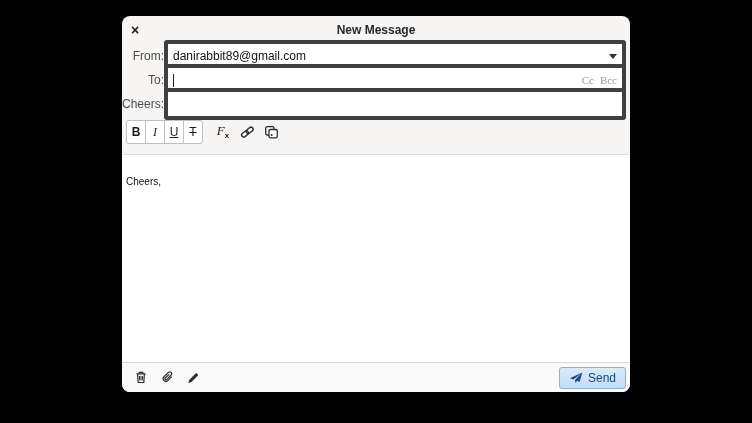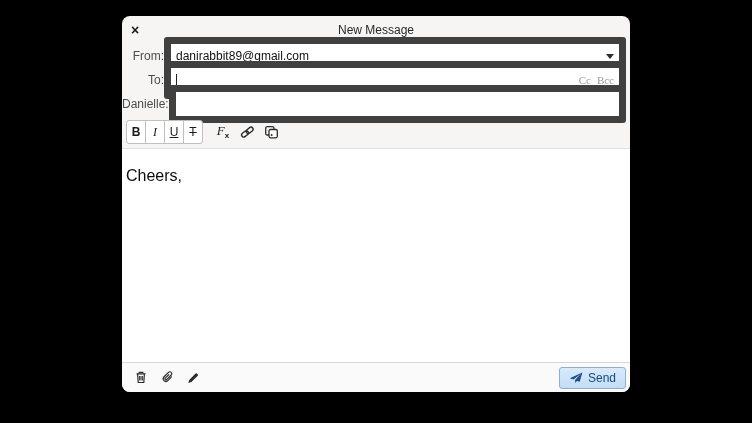--- a/index.html
+++ b/index.html
@@ -10,29 +10,29 @@
             background:#f6f5f4; border-radius:8px; overflow:hidden;
             display:flex; flex-direction:column;
             box-shadow:0 0 0 1px rgba(0,0,0,.4), 0 6px 18px rgba(0,0,0,.6); }
 
   
   .titlebar { position:relative; height:28px; flex:0 0 auto;
               display:flex; align-items:center; justify-content:center; }
   .close-btn { position:absolute; left:9px; top:50%; transform:translateY(-50%);
                font-size:14px; font-weight:700; color:#1a1a1a; line-height:1;
                cursor:default; }
-  .title { font-size:12px; font-weight:400; color:#282828; }
+  .title { font-size:12px; font-weight:700; color:#282828; }
 
   
   .rows { padding:2px 0 0 0; }
   .row { display:flex; align-items:center; height:20px; margin-bottom:4px; }
   .row-label { flex:0 0 42px; text-align:right; padding-right:0;
                font-size:12px; color:#4c4c4c; }
   .field { flex:1 1 auto; height:20px; margin-right:4px; background:#fff;
-           border:7px solid #404040; border-radius:3px;
+           border:4px solid #404040; border-radius:3px;
            display:flex; align-items:center; padding:12px 5px; font-size:12px;
            color:#111; }
   .combo { cursor:default; }
   .combo-arrow { margin-left:auto; width:0; height:0;
                  border-left:4px solid transparent; border-right:4px solid transparent;
                  border-top:5px solid #2e2e2e; }
   .caret { width:1px; height:13px; background:#222; }
   .ccbcc { margin-left:auto; font-size:11px; color:#9a9a9a; display:flex; gap:6px;font-family:Liberation Serif, serif; }
   .ccbcc span { cursor:default; }
 
@@ -51,22 +51,22 @@
   .icon-btn { width:22px; height:22px; border:none; background:transparent;
               display:flex; align-items:center; justify-content:center; cursor:default; }
   .icon-btn.first { margin-left:9px; }
   .icon-btn + .icon-btn { margin-left:2px; }
   .fx { font-size:11px; color:#222; line-height:1; }
   .fx i { font-family:"Liberation Serif","DejaVu Serif",serif; font-size:13px; }
   .fx .sub { font-size:8px; font-weight:700; vertical-align:-3px; }
 
   
   .body-area { flex:1 1 auto; background:#fff; border-top:1px solid #e1e1e1;
-               margin-top:3px; padding:19px 6px 0 4px;
-               font-size:16px; line-height:16px; color:#0d0d0d; }
+               margin-top:9px; padding:19px 6px 0 4px;
+               font-size:10px; line-height:16px; color:#0d0d0d; }
 
   
   .action-bar { flex:0 0 30px; background:#fafafa; border-top:1px solid #d8d8d8;
                 display:flex; align-items:center; padding:0 4px; }
   .action-bar .icon-btn { margin-left:4px; }
   .send-btn { margin-left:auto; height:22px; padding:0 9px;
               display:flex; align-items:center; gap:5px;
               background:linear-gradient(#d9eafb,#c3ddf6);
               border:1px solid #8cb0d4; border-radius:3px;
               font-size:12px; color:#17497e; cursor:default; }
@@ -98,21 +98,21 @@
         <span class="caret"></span>
         <span></span>
         <span class="ccbcc">
           <span>Cc</span>
           <span>Bcc</span>
         </span>
       </div>
     </div>
 
     <div class="row">
-      <span class="row-label">Danielle:</span>
+      <span class="row-label">Cheers:</span>
       <div class="field">
         <span></span>
       </div>
     </div>
   </div>
 
   <div class="fmt-toolbar">
     <div class="btn-group">
       <button class="fmt-btn">
         <span class="b-glyph">B</span>

